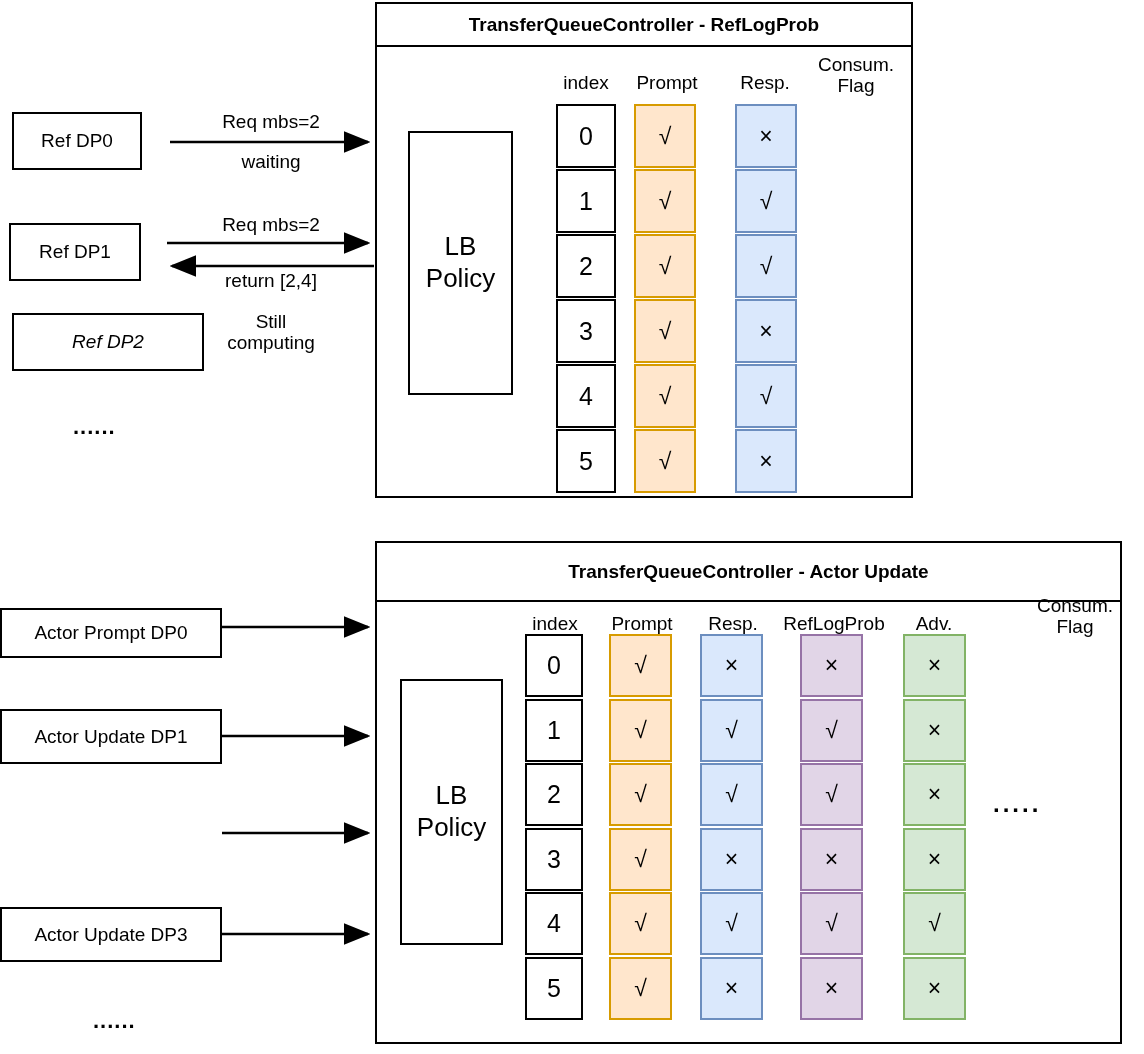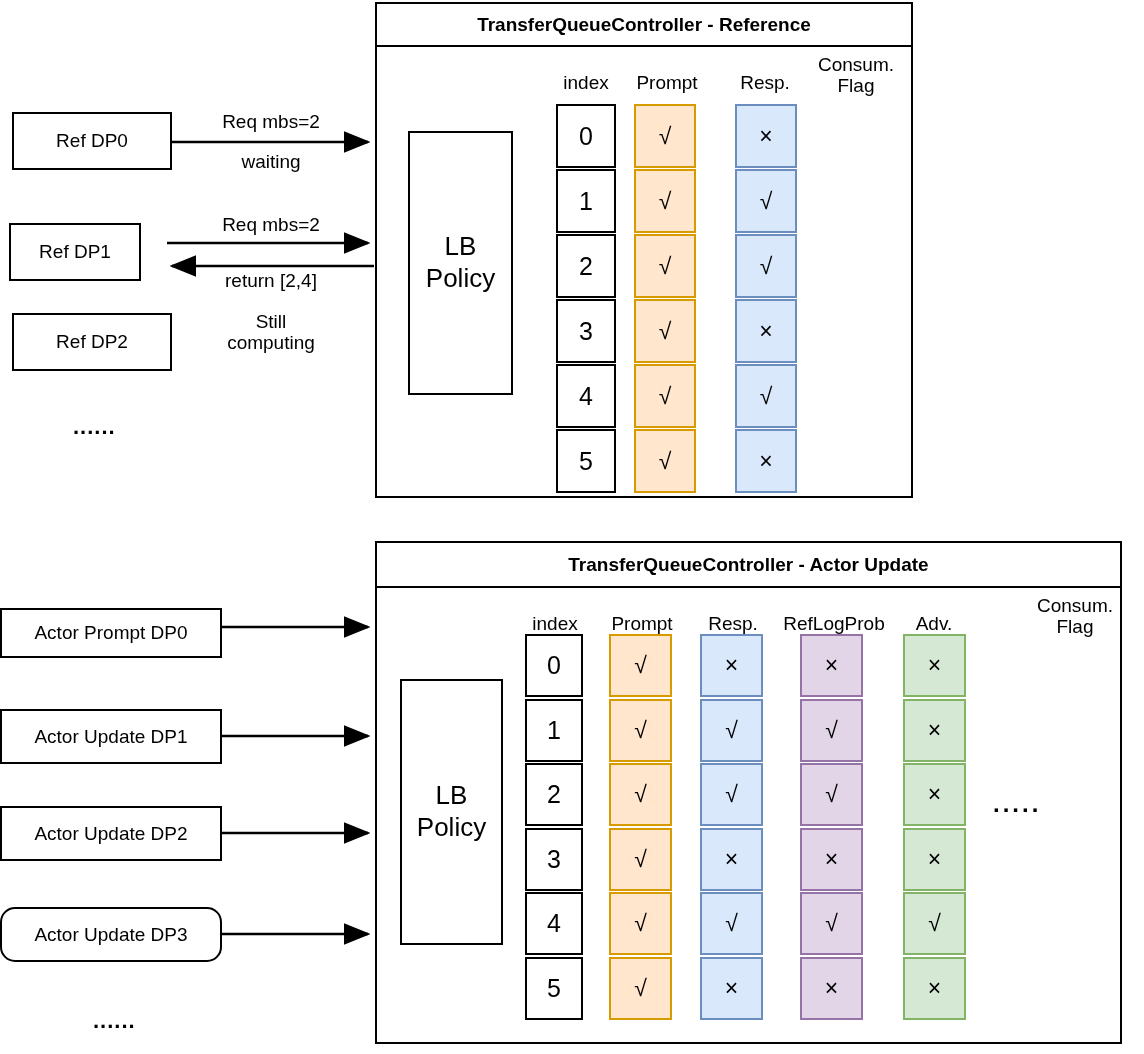--- a/index.html
+++ b/index.html
@@ -95,54 +95,54 @@
       <polyline points="837,198 849,211 879,176" fill="none" stroke="#000" stroke-width="7" stroke-linecap="square" stroke-linejoin="miter"></polyline>
     </g>
 
     <g>
       <rect x="1058" y="900" width="38" height="38" fill="none" stroke="#000" stroke-width="5"></rect>
       <polyline points="1066,918 1078,931 1108,896" fill="none" stroke="#000" stroke-width="7" stroke-linecap="square" stroke-linejoin="miter"></polyline>
     </g>
   </svg>
 
   <div class="panel" style="left:375px;top:2px;width:538px;height:496px;">
-    <div class="panel-title" style="height:43px;">TransferQueueController - Reference</div>
+    <div class="panel-title" style="height:43px;">TransferQueueController - RefLogProb</div>
   </div>
 
   <div class="colhdr" style="left:552px;top:60px;width:68px;height:34px;">index</div>
   <div class="colhdr" style="left:630px;top:60px;width:74px;height:34px;">Prompt</div>
   <div class="colhdr" style="left:730px;top:60px;width:70px;height:34px;">Resp.</div>
   <div class="colhdr" style="left:806px;top:55px;width:100px;height:44px;align-items:flex-start;">Consum.
 Flag</div>
 
   <div class="lbbox" style="left:408px;top:131px;width:105px;height:264px;">
     <span style="white-space:pre-line;">LB
 Policy</span>
   </div>
 
-  <div class="dpbox" style="left:12px;top:112px;width:160px;height:58px;">
+  <div class="dpbox" style="left:12px;top:112px;width:130px;height:58px;">
     <span>Ref DP0</span>
   </div>
   <div class="dpbox" style="left:9px;top:223px;width:132px;height:58px;">
     <span>Ref DP1</span>
   </div>
-  <div class="dpbox" style="left:12px;top:313px;width:160px;height:58px;">
+  <div class="dpbox" style="left:12px;top:313px;width:192px;height:58px;font-style:italic;">
     <span>Ref DP2</span>
   </div>
   <div class="ellipsis" style="left:73px;top:414px;">......</div>
 
   <div class="txt" style="left:196px;top:108px;width:150px;height:28px;font-size:19px;">Req mbs=2</div>
   <div class="txt" style="left:196px;top:148px;width:150px;height:28px;font-size:19px;">waiting</div>
   <div class="txt" style="left:196px;top:211px;width:150px;height:28px;font-size:19px;">Req mbs=2</div>
   <div class="txt" style="left:196px;top:267px;width:150px;height:28px;font-size:19px;">return [2,4]</div>
   <div class="txt" style="left:196px;top:304px;width:150px;height:56px;font-size:19px;white-space:pre-line;flex-direction:column;">Still
 computing</div>
 
   <div class="panel" style="left:375px;top:541px;width:747px;height:503px;">
-    <div class="panel-title" style="height:45px;">TransferQueueController - Actor Update</div>
+    <div class="panel-title" style="height:59px;">TransferQueueController - Actor Update</div>
   </div>
 
   <div class="colhdr" style="left:521px;top:603px;width:68px;height:32px;">index</div>
   <div class="colhdr" style="left:604px;top:603px;width:76px;height:32px;">Prompt</div>
   <div class="colhdr" style="left:699px;top:603px;width:68px;height:32px;">Resp.</div>
   <div class="colhdr" style="left:772px;top:603px;width:124px;height:32px;">RefLogProb</div>
   <div class="colhdr" style="left:902px;top:603px;width:64px;height:32px;">Adv.</div>
   <div class="colhdr" style="left:1020px;top:596px;width:110px;height:46px;align-items:flex-start;">Consum.
 Flag</div>
 
@@ -150,24 +150,21 @@
     <span style="white-space:pre-line;">LB
 Policy</span>
   </div>
 
   <div class="dpbox" style="left:0px;top:608px;width:222px;height:50px;">
     <span>Actor Prompt DP0</span>
   </div>
   <div class="dpbox" style="left:0px;top:709px;width:222px;height:55px;">
     <span>Actor Update DP1</span>
   </div>
-  <div class="dpbox" style="left:0px;top:806px;width:222px;height:55px;">
-    <span>Actor Update DP2</span>
-  </div>
-  <div class="dpbox" style="left:0px;top:907px;width:222px;height:55px;border-radius:15px;">
+  <div class="dpbox" style="left:0px;top:907px;width:222px;height:55px;">
     <span>Actor Update DP3</span>
   </div>
   <div class="ellipsis" style="left:93px;top:1008px;">......</div>
 
   <div class="ellipsis" style="left:993px;top:790px;font-size:24px;letter-spacing:3px;">.....</div>
 
 <div class="cell idx" style="left: 556px; top: 104px; width: 60px; height: 64px;">0</div>
     <div class="cell prompt" style="left: 634px; top: 104px; width: 62px; height: 64px;">√</div>
     <div class="cell resp" style="left: 735px; top: 104px; width: 62px; height: 64px;">×</div>
     <div class="cell idx" style="left: 556px; top: 169px; width: 60px; height: 64px;">1</div>

